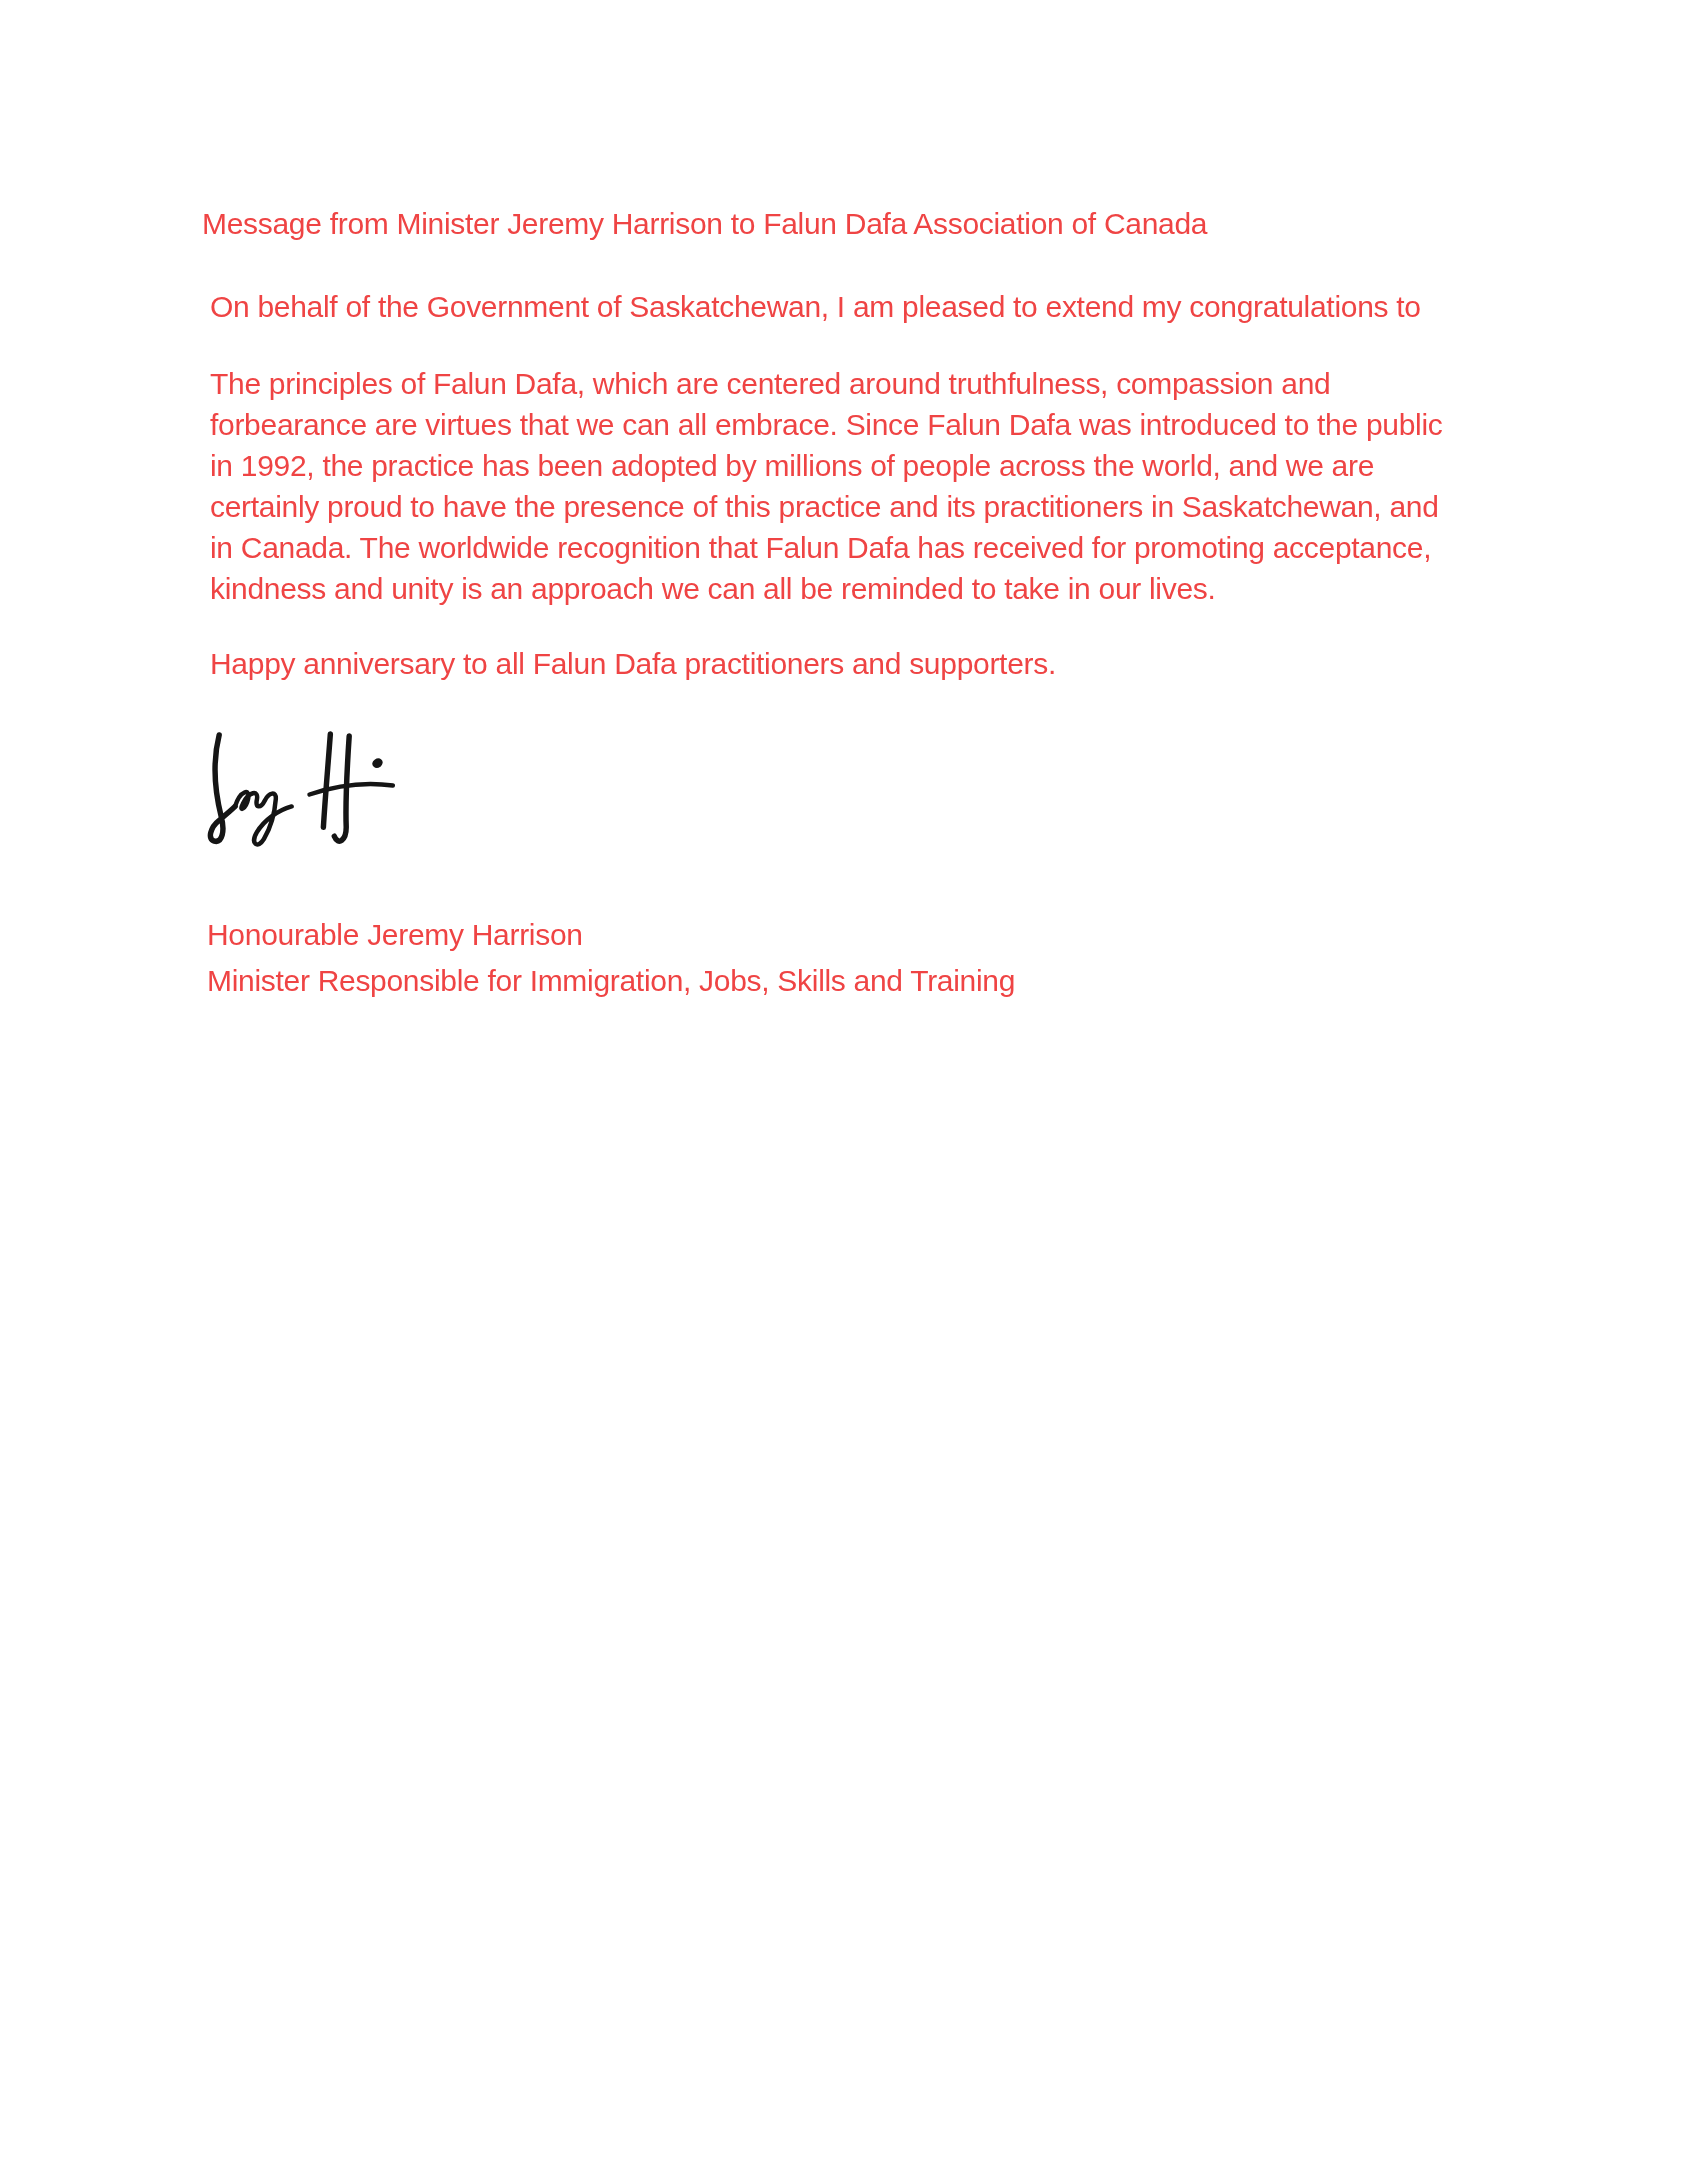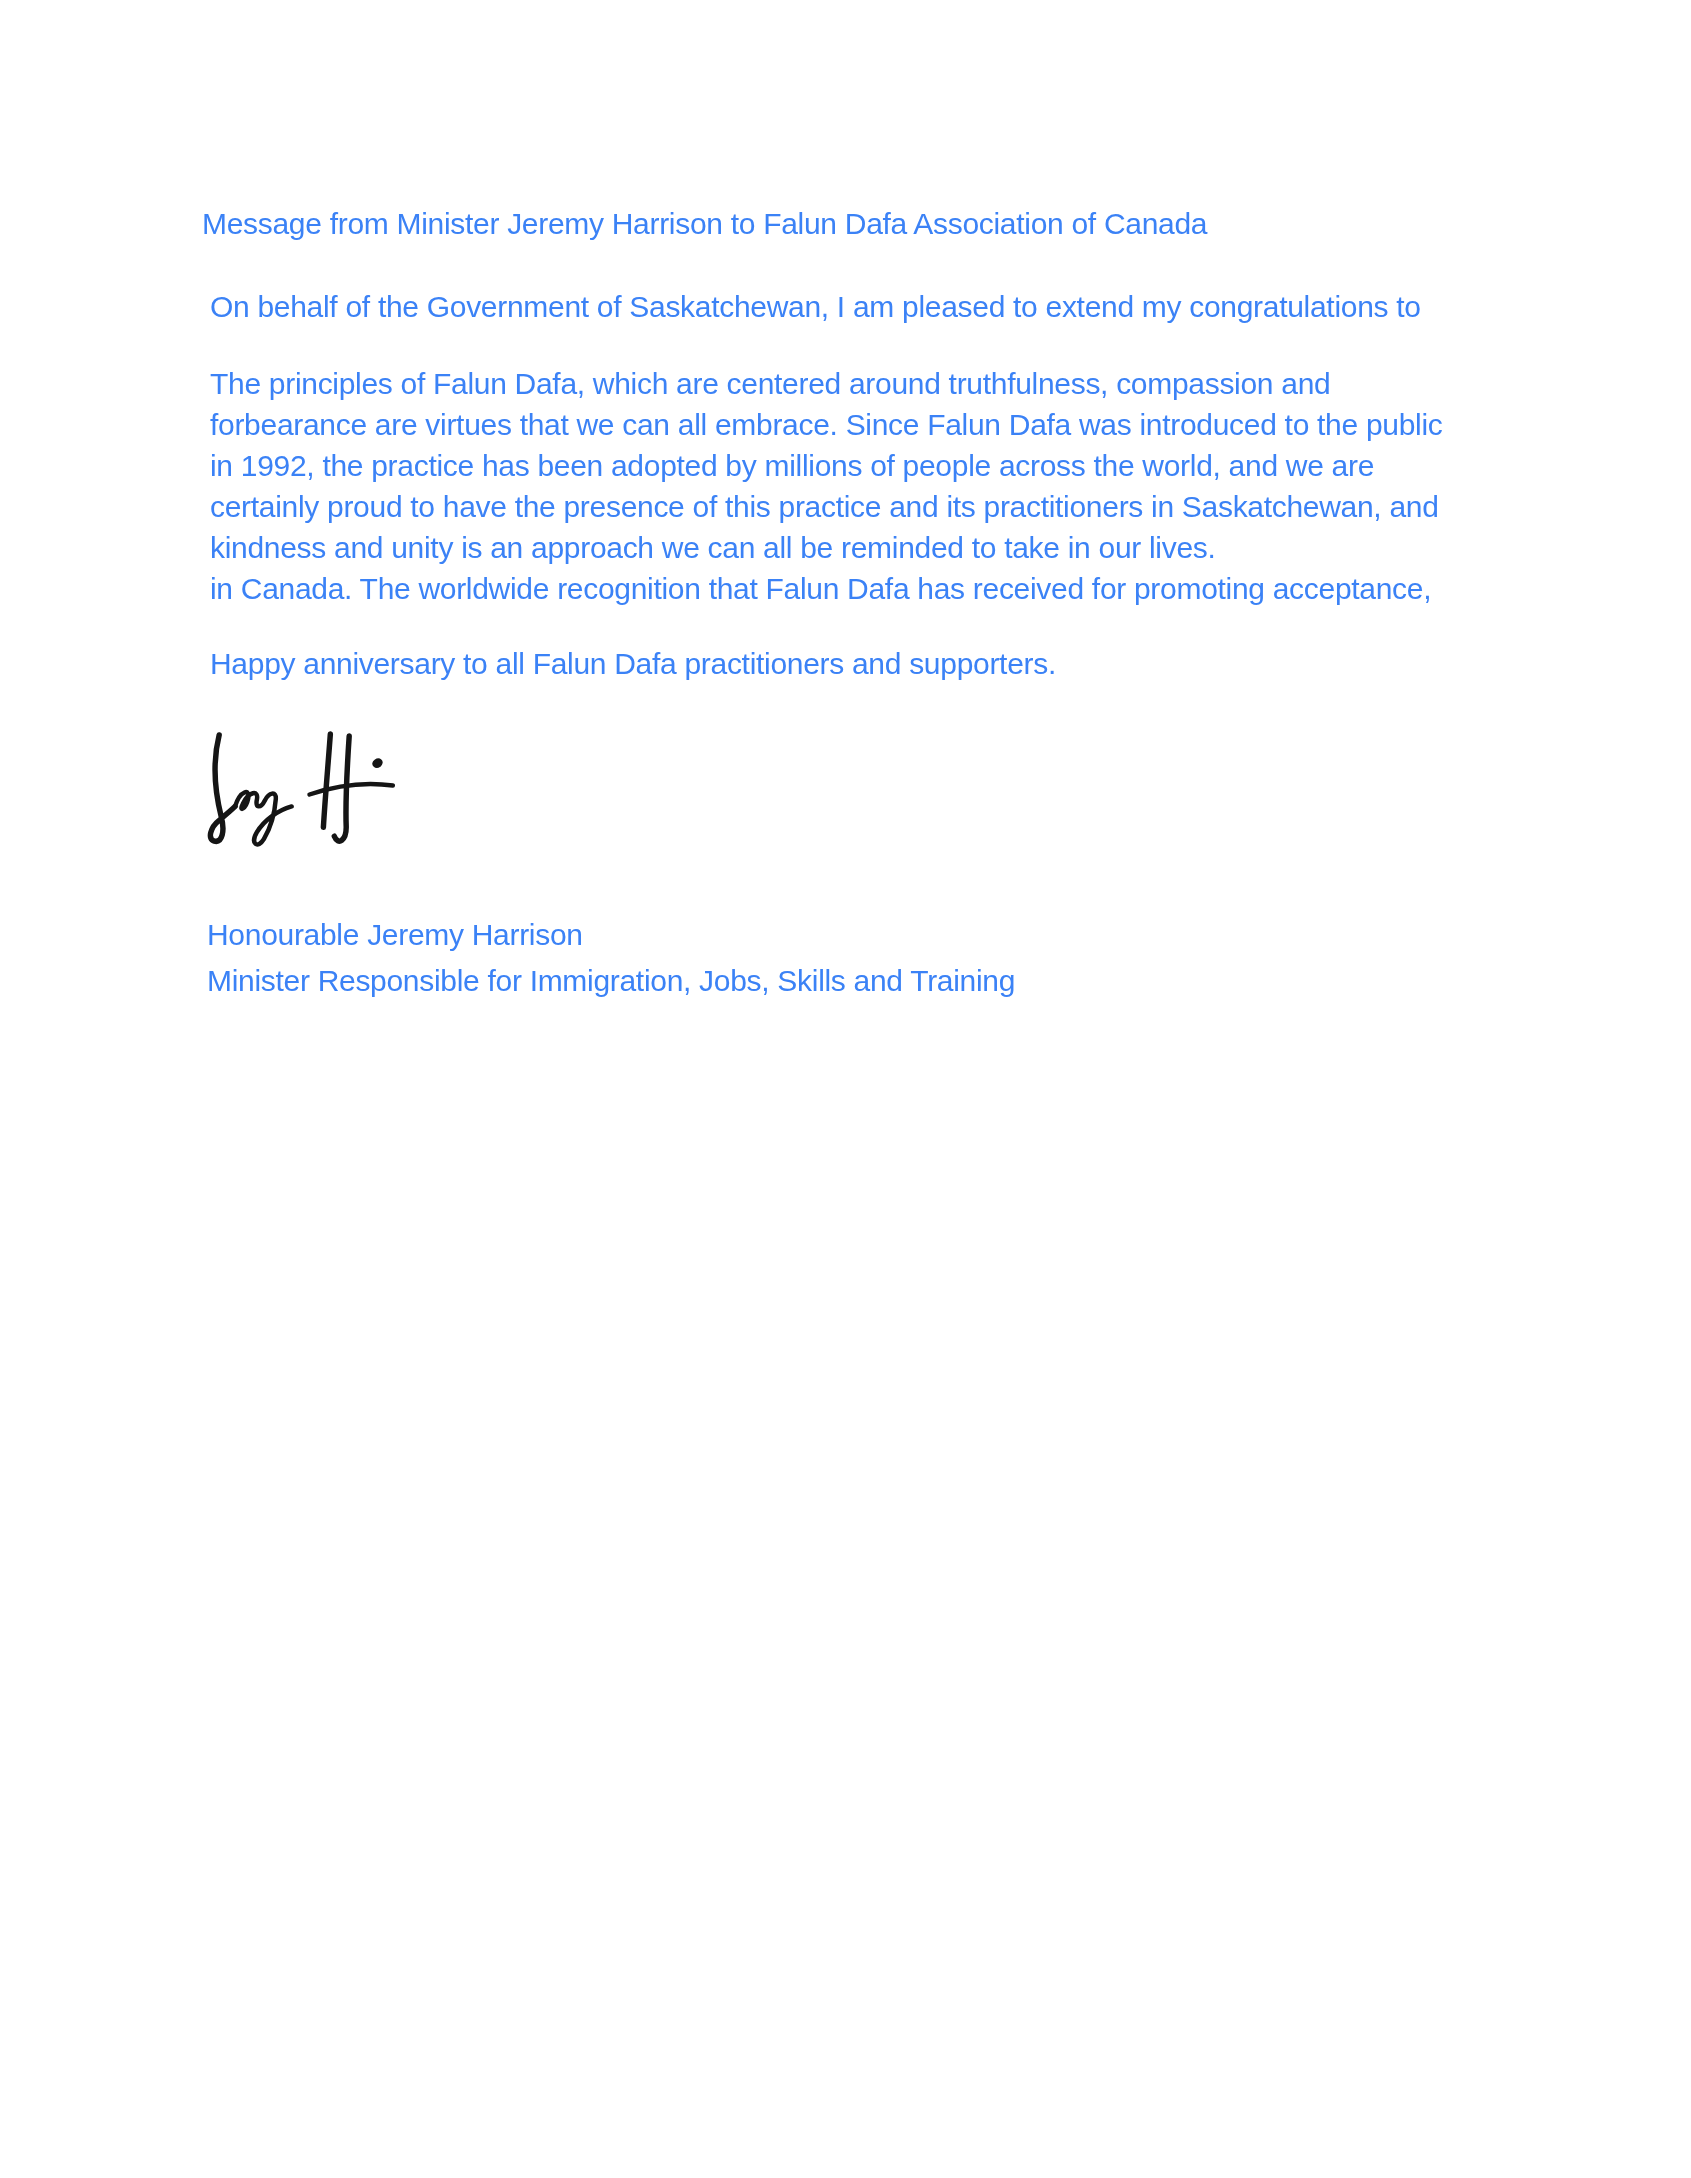--- a/index.html
+++ b/index.html
@@ -20,21 +20,21 @@
   .content {
     position: absolute;
     left: 202px;
     top: 203px;
     width: 1323px;
   }
   .doc-text {
     font-size: 30px;
     line-height: 41px;
     letter-spacing: -0.3px;
-    color: #3b82f6;
+    color: #ef4444;
   }
   .title-line {
     margin: 0 0 42px 0;
   }
   .paragraph {
     margin: 8px;
   }
   .para-greeting { margin-bottom: 36px; }
   .para-body     { margin-bottom: 34px; }
   .para-wish     { margin-bottom: 45px; }
@@ -66,22 +66,22 @@
 
     <div class="paragraph para-greeting">
       <div class="line">On behalf of the Government of Saskatchewan, I am pleased to extend my congratulations to</div>
     </div>
 
     <div class="paragraph para-body">
         <div class="line">The principles of Falun Dafa, which are centered around truthfulness, compassion and</div>
         <div class="line">forbearance are virtues that we can all embrace. Since Falun Dafa was introduced to the public</div>
         <div class="line">in 1992, the practice has been adopted by millions of people across the world, and we are</div>
         <div class="line">certainly proud to have the presence of this practice and its practitioners in Saskatchewan, and</div>
+        <div class="line">in Canada. The worldwide recognition that Falun Dafa has received for promoting acceptance,</div>
         <div class="line">kindness and unity is an approach we can all be reminded to take in our lives.</div>
-        <div class="line">in Canada. The worldwide recognition that Falun Dafa has received for promoting acceptance,</div>
       </div>
 
     <p class="paragraph para-wish">Happy anniversary to all Falun Dafa practitioners and supporters.</p>
 
     <div class="signature-block">
       <svg viewBox="0 0 215 132" width="214" height="131" xmlns="http://www.w3.org/2000/svg" aria-hidden="true">
         <g fill="none" stroke="#151515" stroke-linecap="round" stroke-linejoin="round">
           <path stroke-width="5.5" d="M17,6 C11,30 11,56 19,88 C23,103 20,115 12,113 C5,111 8,99 17,92 C23,87 29,82 33,78"></path>
           <path stroke-width="4.5" d="M33,78 C38,62 49,59 46,71 C44,80 36,85 41,75 C47,63 57,61 55,71 C53,80 59,80 63,72 C67,64 75,62 74,71 C73,84 69,99 62,111 C56,121 48,116 55,104 C62,92 76,82 90,78"></path>
           <path stroke-width="5.5" d="M129,5 C127,33 124,66 122,99"></path>

